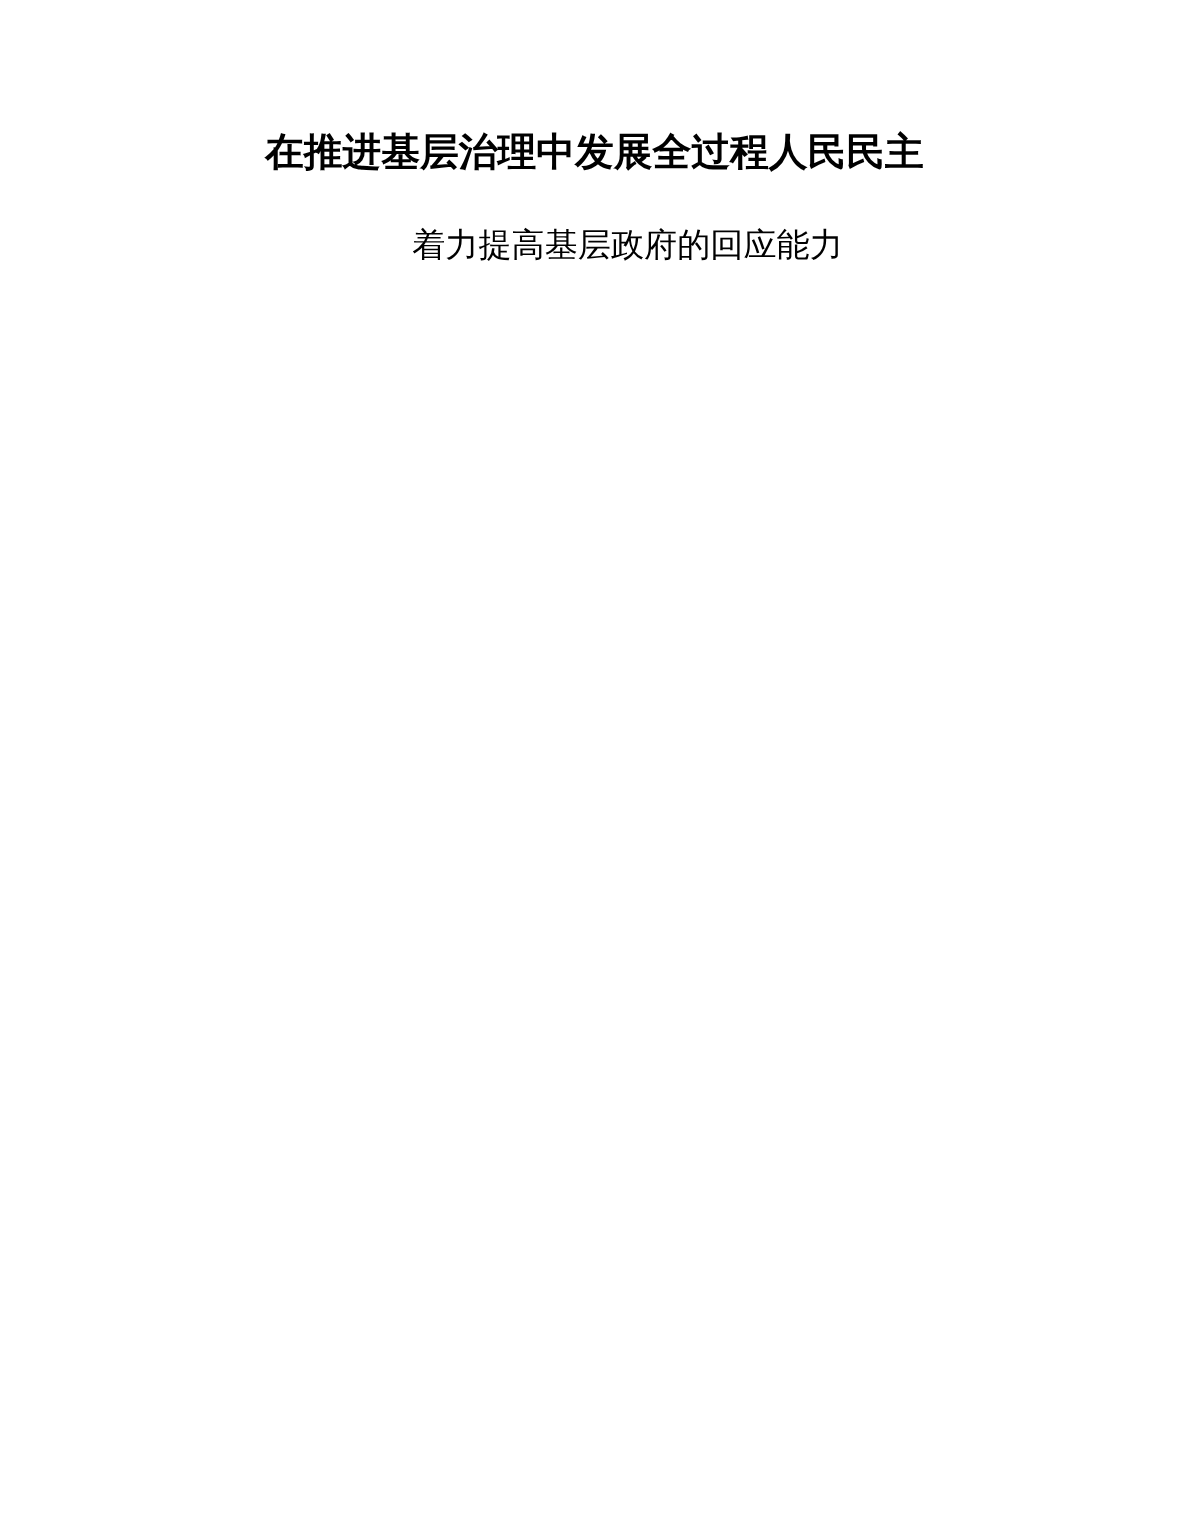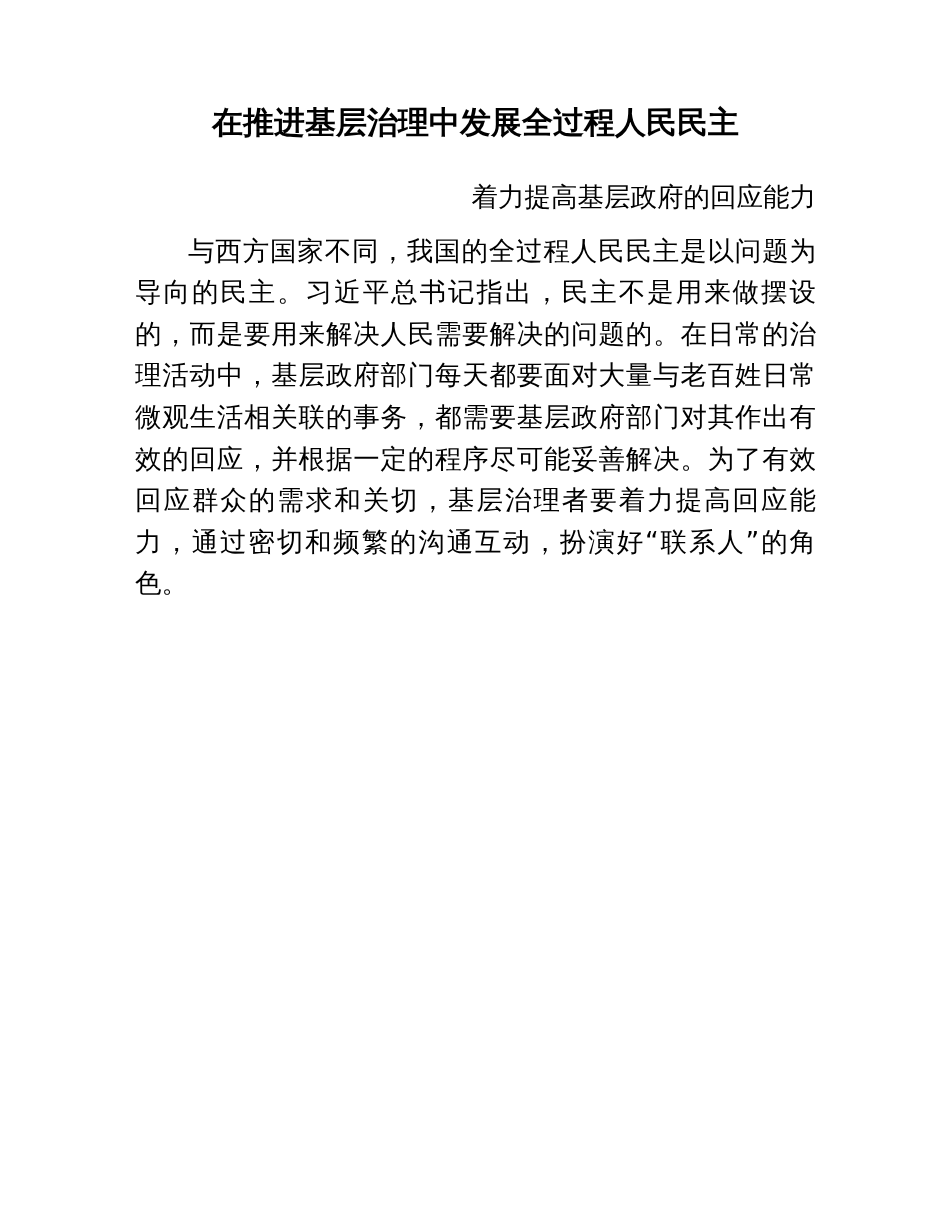--- a/index.html
+++ b/index.html
@@ -48,21 +48,21 @@
     text-justify: inter-ideograph;
     margin: 0;
     text-indent: 53px;
     word-break: break-all;
     letter-spacing: 0px;
   }
 
   .subhead {
     font-size: 26.5px;
     line-height: 41.6px;
-    text-align: right;
+    text-align: center;
     margin: 0;
     text-indent: 53px;
     font-weight: normal;
     letter-spacing: 0px;
   }
 
   .spacer-sm { height: 12px; }
   .spacer-md { height: 12px; }
 </style>
 </head>
@@ -73,16 +73,15 @@
 
     <h1 class="doc-title">在推进基层治理中发展全过程人民民主</h1>
 
 
     <div class="spacer-sm"></div>
 
     <h2 class="subhead">着力提高基层政府的回应能力</h2>
 
     <div class="spacer-md"></div>
 
-    <p class="para">与西方国家不同，我国的全过程人民民主是以问题为导向的民主。习近平总书记指出，民主不是用来做摆设的，而是要用来解决人民需要解决的问题的。在日常的治理活动中，基层政府部门每天都要面对大量与老百姓日常微观生活相关联的事务，都需要基层政府部门对其作出有效的回应，并根据一定的程序尽可能妥善解决。为了有效回应群众的需求和关切，基层治理者要着力提高回应能力，通过密切和频繁的沟通互动，扮演好“联系人”的角色。</p>
 
   </div>
 </div>
 
 </body></html>

